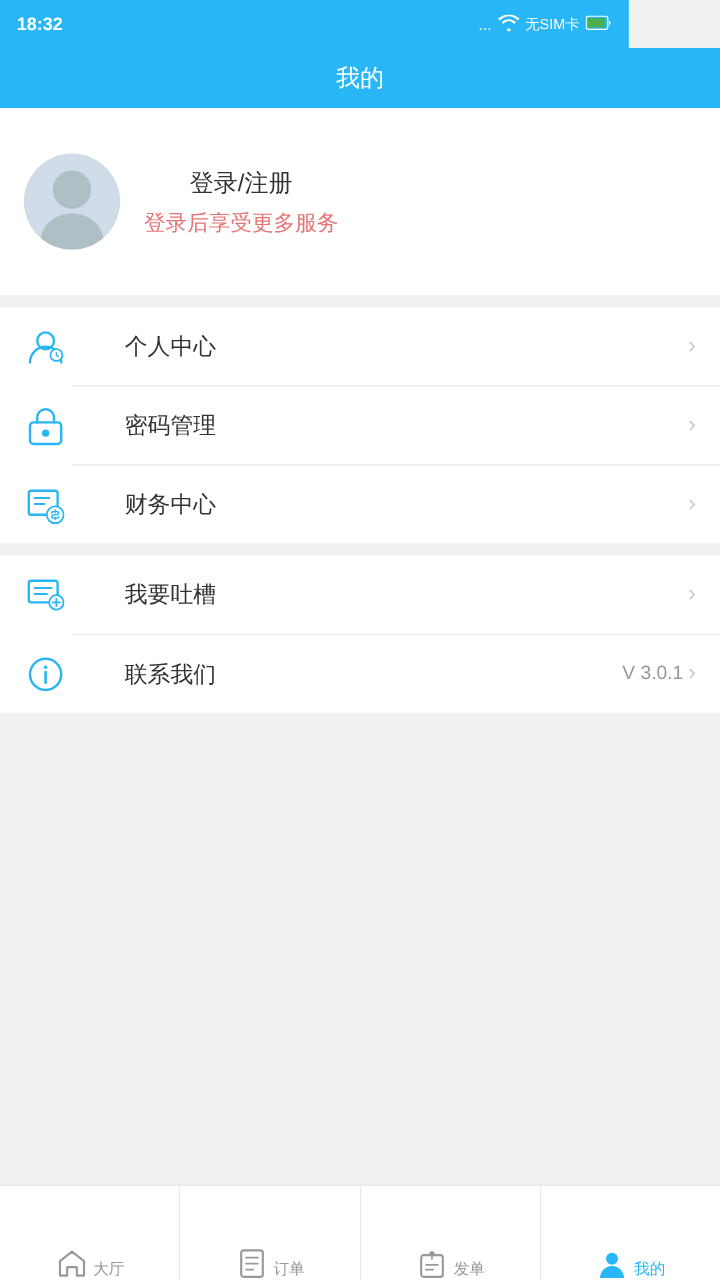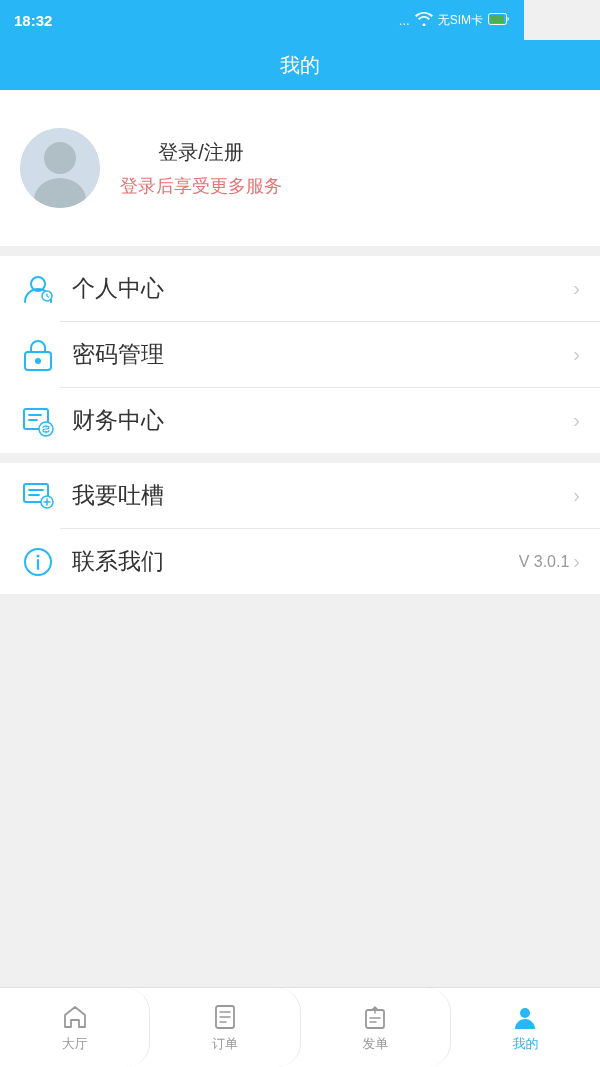--- a/index.html
+++ b/index.html
@@ -94,23 +94,24 @@
     .menu-icon {
       width: 36px;
       height: 36px;
       margin-right: 16px;
       flex-shrink: 0;
       display: flex;
       align-items: center;
       justify-content: center;
     }
     .menu-label {
-      font-size: 23px;
+      font-size: 19px;
       color: #333;
       flex: 1;
+      margin-left: 32px;
     }
     .menu-value {
       font-size: 16px;
       color: #999;
       margin-right: 4px;
       margin-left: 20px;
     }
     .chevron {
       color: #ccc;
       font-size: 20px;
@@ -124,27 +125,26 @@
       left: 0;
       width: 600px;
       height: 80px;
       background: white;
       border-top: 1px solid #e0e0e0;
       display: flex;
     }
     .nav-item {
       flex: 1;
       display: flex;
-      flex-direction: column;
-      align-items: center;
+      flex-direction: row;
+      align-items: flex-end;
       justify-content: center;
       gap: 4px;
       cursor: pointer;
       border-right: 1px solid #e8e8e8;
-      border-radius: 24px;
     }
     .nav-item:last-child { border-right: none; }
     .nav-label {
       font-size: 13px;
       color: #999;
     }
     .nav-label.active { color: #29b6f6; }
     .nav-icon-svg {
       width: 28px;
       height: 28px;

